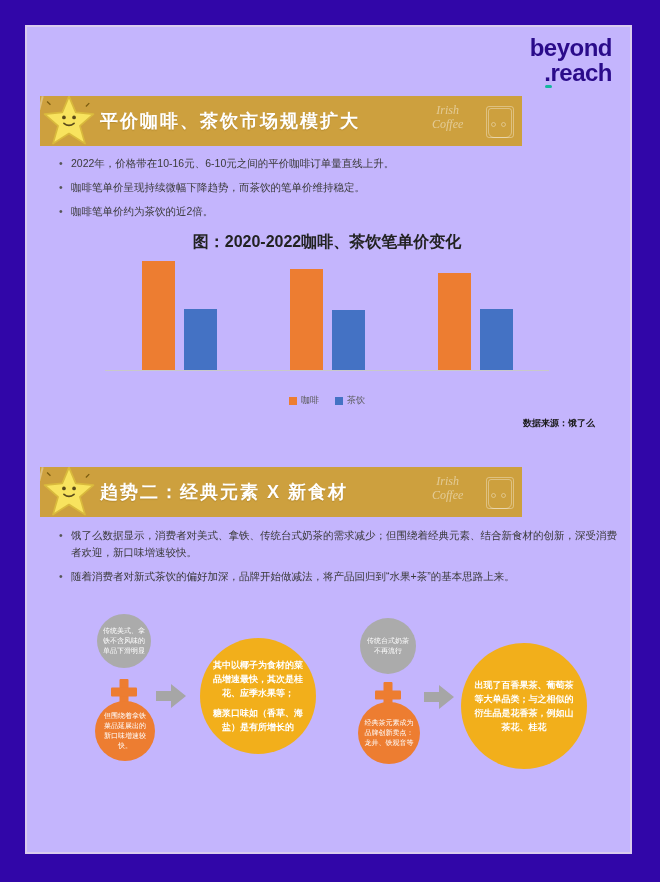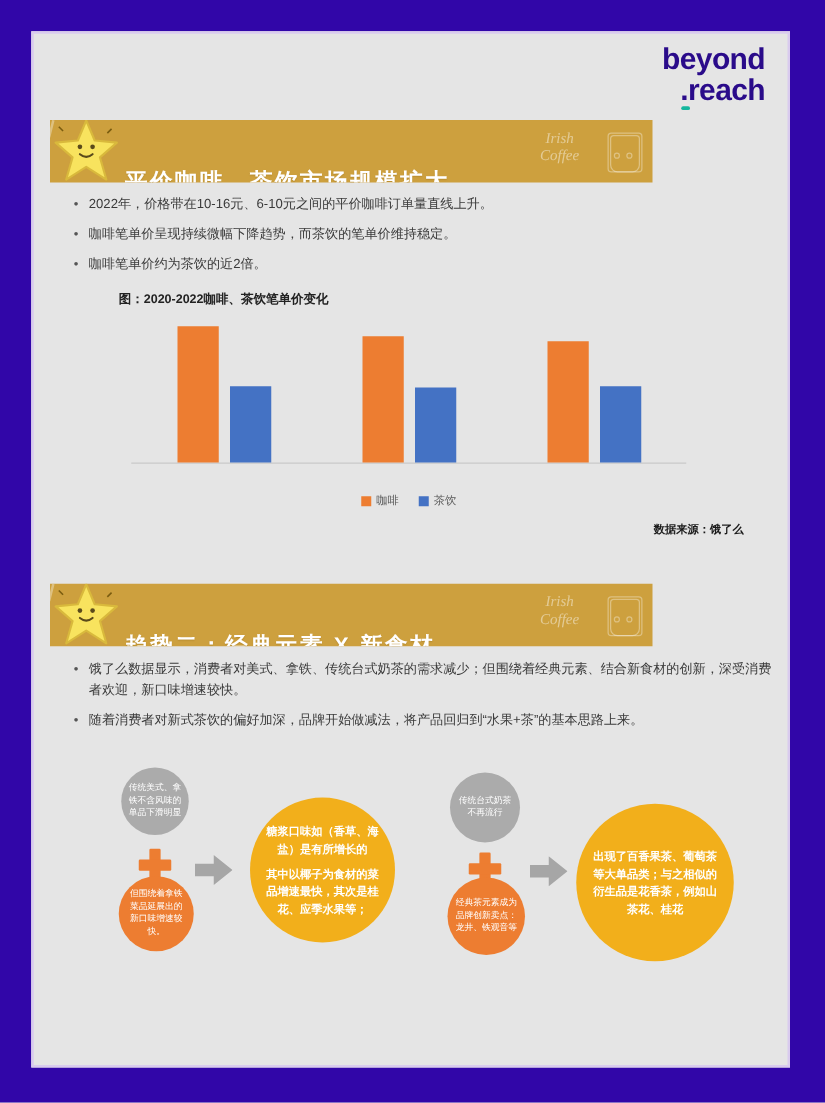--- a/index.html
+++ b/index.html
@@ -3,56 +3,56 @@
 <meta charset="utf-8">
 <style>
   * { box-sizing: border-box; margin: 0; padding: 0; }
   html,body { width:660px; height:882px; }
   body {
     background:#3106A8;
     font-family:"Liberation Sans","DejaVu Sans",sans-serif;
     position:relative; overflow:hidden;
   }
   .page { position:absolute; left:25px; top:25px; width:607px; height:829px;
-    background:#e5e5e5; border:2px solid #D9CBEE; }
+    background:#c4b5fd; border:2px solid #D9CBEE; }
 
   
   .logo { position:absolute; top:8px; right:18px; text-align:right;
     color:#2A0B8A; font-weight:bold; font-size:24px; line-height:25px; letter-spacing:-0.5px; }
   .logo-line2 { position:relative; display:inline-block;text-align:center; }
   .logo-tick { position:absolute; left:1px; bottom:-3px; width:7px; height:3px; background:#14B79E; border-radius:2px; }
 
   
   .banner { position:absolute; left:13px; width:482px; height:50px;
     background:#CDA03E; overflow:hidden; }
   .banner-title { position:absolute; left:60px; top:50%; transform:translateY(-50%);
     color:#ffffff; font-weight:bold; font-size:18px; letter-spacing:2px; white-space:nowrap;
-    text-shadow:0 1px 1px rgba(120,80,0,.25);margin-top:24px; }
+    text-shadow:0 1px 1px rgba(120,80,0,.25); }
   .star { position:absolute; left:2px; top:-3px; }
   .doodles { position:absolute; inset:0; pointer-events:none; }
   .doodle-text { position:absolute; left:392px; top:7px; font-family:"Liberation Serif","DejaVu Serif",serif;
     font-style:italic; font-size:12px; line-height:14px; color:rgba(255,255,255,.45); text-align:center; }
   .d-shape { position:absolute; border:1.5px solid rgba(255,255,255,.35); }
   .d-cup    { left:448px; top:12px; width:24px; height:30px; border-radius:3px 3px 6px 6px; }
   .d-boba   { left:497px; top:7px;  width:22px; height:36px; border-radius:11px 11px 5px 5px; }
   .d-straw  { left:509px; top:2px;  width:2px;  height:14px; background:rgba(255,255,255,.35); border:none; transform:rotate(14deg); }
   .d-pot    { left:534px; top:14px; width:26px; height:26px; border-radius:50%; }
   .d-potlid { left:544px; top:8px;  width:6px;  height:6px;  border-radius:50%; }
   .d-mach   { right:8px;  top:10px; width:28px; height:32px; border-radius:3px; }
   .d-dot1   { right:26px; top:26px; width:5px;  height:5px;  border-radius:50%; }
   .d-dot2   { right:16px; top:26px; width:5px;  height:5px;  border-radius:50%; }
 
   
   .bullets { position:absolute; list-style:none; font-size:10.5px; line-height:1.6; color:#3A3A3A; }
   .bullets li { position:relative; padding-left:14px; margin-bottom:7px; }
   .bullets .b { position:absolute; left:2px; top:0; color:#555; }
 
   
-  .chart-title { position:absolute; left:68px; top:205px; width:444px; 
-    font-size:10px; font-weight:bold; color:#222; }
+  .chart-title { position:absolute; left:78px; top:205px; width:444px; text-align:center;
+    font-size:16px; font-weight:bold; color:#222; }
   .chart-plot { position:absolute; left:78px; top:224px; width:444px; height:120px;
     display:flex; border-bottom:1px solid #C9C9C9; }
   .chart-group { flex:1; display:flex; align-items:flex-end; justify-content:center; gap:9px; }
   .bar { width:33px; }
   .x-labels { position:absolute; left:78px; top:348px; width:444px; display:flex; }
   .x-labels div { flex:1; text-align:center; font-size:9px; color:#595959; }
   .legend { position:absolute; left:78px; top:367px; width:444px; display:flex;
     justify-content:center; gap:16px; font-size:9px; color:#595959; }
   .legend-item { display:flex; align-items:center; gap:4px; }
   .legend-swatch { width:8px; height:8px; display:inline-block; }
@@ -176,22 +176,22 @@
 
   <div class="circle c-gray" style="left:70px; top:587px; width:54px; height:54px;">传统美式、拿铁不含风味的单品下滑明显</div>
   <div class="plus" style="left:84px; top:652px;"></div>
   <div class="circle c-orange" style="left:68px; top:674px; width:60px; height:60px;">但围绕着拿铁菜品延展出的新口味增速较快。</div>
   <span class="arrow" style="left:129px; top:657px;">
     <svg width="30" height="24" viewBox="0 0 30 24">
         <polygon points="0,7 15,7 15,0 30,12 15,24 15,17 0,17" fill="#A6A6A6"></polygon>
       </svg>
   </span>
   <div class="circle c-big" style="left:173px; top:611px; width:116px; height:116px;">
+    <p>其中以椰子为食材的菜品增速最快，其次是桂花、应季水果等；</p>
     <p>糖浆口味如（香草、海盐）是有所增长的</p>
-    <p>其中以椰子为食材的菜品增速最快，其次是桂花、应季水果等；</p>
   </div>
 
   <div class="circle c-gray" style="left:333px; top:591px; width:56px; height:56px;">传统台式奶茶不再流行</div>
   <div class="plus" style="left:348px; top:655px;"></div>
   <div class="circle c-orange" style="left:331px; top:675px; width:62px; height:62px;">经典茶元素成为品牌创新卖点：龙井、铁观音等</div>
   <span class="arrow" style="left:397px; top:658px;">
     <svg width="30" height="24" viewBox="0 0 30 24">
         <polygon points="0,7 15,7 15,0 30,12 15,24 15,17 0,17" fill="#A6A6A6"></polygon>
       </svg>
   </span>

